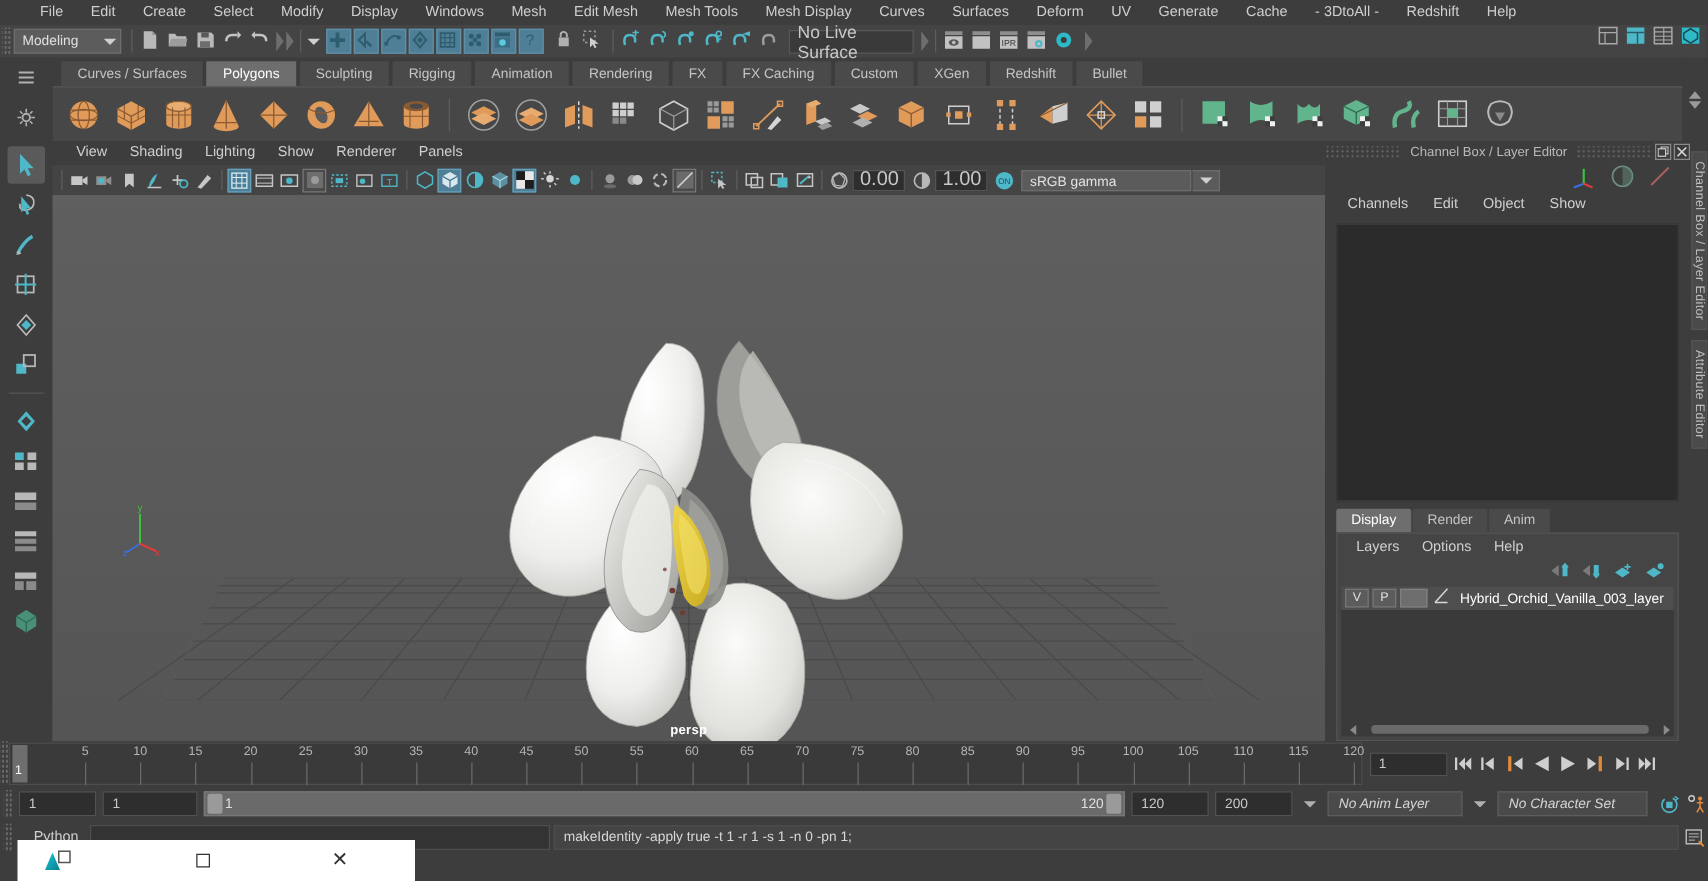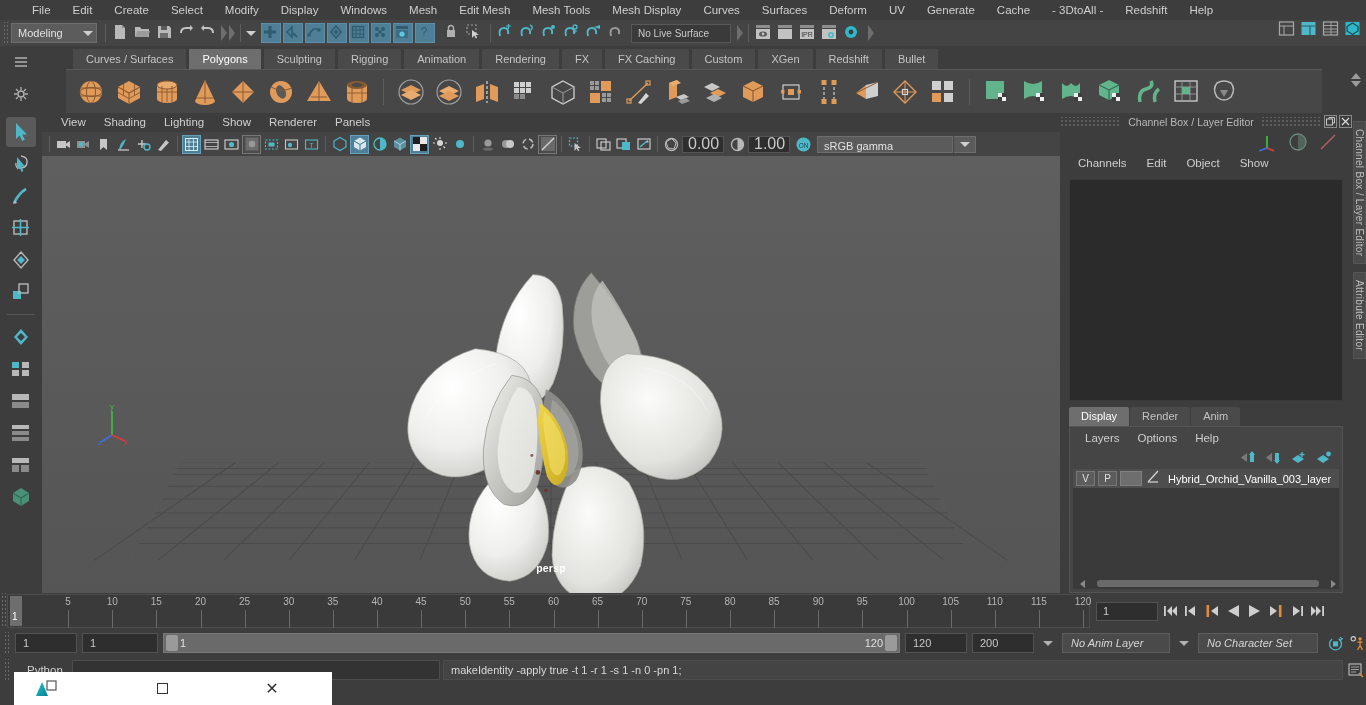--- a/index.html
+++ b/index.html
@@ -38,28 +38,28 @@
     display: flex; align-items: center; justify-content: space-between;
     font-size: 11px; color: #e0e0e0; padding: 0 3px 0 6px; margin-right: 3px;
   }
   .caret-d { width:0;height:0;border-left:5px solid transparent;border-right:5px solid transparent;border-top:5px solid #cfcfcf; }
   .sep-v { width: 1px; height: 18px; background: #5e5e5e; margin: 0 3px; flex-shrink: 0; }
   .sl-ico { width: 20px; height: 20px; flex-shrink: 0; position: relative; }
   .sl-ico.blue { background: #4f7f96; border: 1px solid #5f8fa6; }
   .sl-ico svg { display:block; }
   .livesurf {
     width: 100px; height: 19px; background: #3a3a3a; border: 1px solid #585858;
-    font-size: 10px; color: #c9c9c9; display: flex; align-items: center; padding-left: 6px;
+    font-size: 14px; color: #c9c9c9; display: flex; align-items: center; padding-left: 6px;
     margin-left: 3px;
   }
   .flagR { width: 6px; height: 16px; position: relative; flex-shrink:0; }
   .flagR::after { content:""; position:absolute; left:0; top:0; border-top: 8px solid transparent; border-bottom: 8px solid transparent; border-left: 6px solid #6e6e6e; }
 
   
-  .shelfwrap { background: #3d3d3d; flex-shrink: 0; display: flex; gap: 24px; }
+  .shelfwrap { background: #3d3d3d; flex-shrink: 0; display: flex; }
   .shelf-left { width: 42px; flex-shrink: 0; position: relative; background:#3d3d3d;}
   .shelf-left .sq { width: 16px; height: 16px; margin: 8px auto 0; }
   .shelf-main { flex: 1; min-width:0; }
   .shelftabs { height: 23px; display: flex; align-items: flex-end; background: #3d3d3d; padding-left: 6px; }
   .stab {
     font-size: 11px; color: #c5c5c5; padding: 0 13px; height: 21px; line-height: 21px;
     background: #4a4a4a; border: 1px solid #3d3d3d; border-bottom: none; margin-right: 1px;
     border-radius: 2px 2px 0 0; white-space: nowrap; cursor: default;
   }
   .stab.active { background: #6e6e6e; color: #ffffff; }
@@ -89,21 +89,21 @@
   .vt.on { background: #4f7f96; border: 1px solid #66a0ba; }
   .vt.frame { border: 1px solid #777; background:#4a4a4a;}
   .vtsep { width:1px;height:16px;background:#5e5e5e;margin:0 3px;flex-shrink:0;}
   .numfield { width: 42px; height: 17px; background: #2e2e2e; border: 1px solid #545454;
     font-size: 16px; color: #c8c8c8; display:flex;align-items:center;padding-left:5px;flex-shrink:0;}
   .gammabox { width: 136px; height: 17px; background:#5b5b5b;border:1px solid #6d6d6d;
     font-size:11px;color:#e2e2e2;display:flex;align-items:flex-end;padding-left:6px;margin-left:3px;flex-shrink:0;}
   .gammacaret { width:22px;height:17px;background:#5b5b5b;border:1px solid #6d6d6d;border-left:none;display:flex;align-items:center;justify-content:center;flex-shrink:0;}
 
   .viewport { flex: 1; position: relative; background: #5a5a5a; overflow: hidden; }
-  .persplabel { position: absolute; left: 0; right: 0; bottom: 19px; text-align: center;
+  .persplabel { position: absolute; left: 0; right: 0; bottom: 3px; text-align: center;
     font-size: 10.5px; color: #ffffff; font-weight: bold; letter-spacing:.2px;}
   .axisgiz { position: absolute; left: 56px; bottom: 148px; width: 40px; height: 44px; }
 
   
   .rightpanel { width: 306px; flex-shrink: 0; background: #3d3d3d; display: flex; }
   .rp-main { flex: 1; min-width:0; display:flex;flex-direction:column;}
   .rp-title { height: 17px; display: flex; align-items: center; position: relative; }
   .rp-title .dots { flex:1; height: 9px;
     background-image: radial-gradient(#5e5e5e 1px, transparent 1px);
     background-size: 4px 4px; background-position: 0 2px;}

